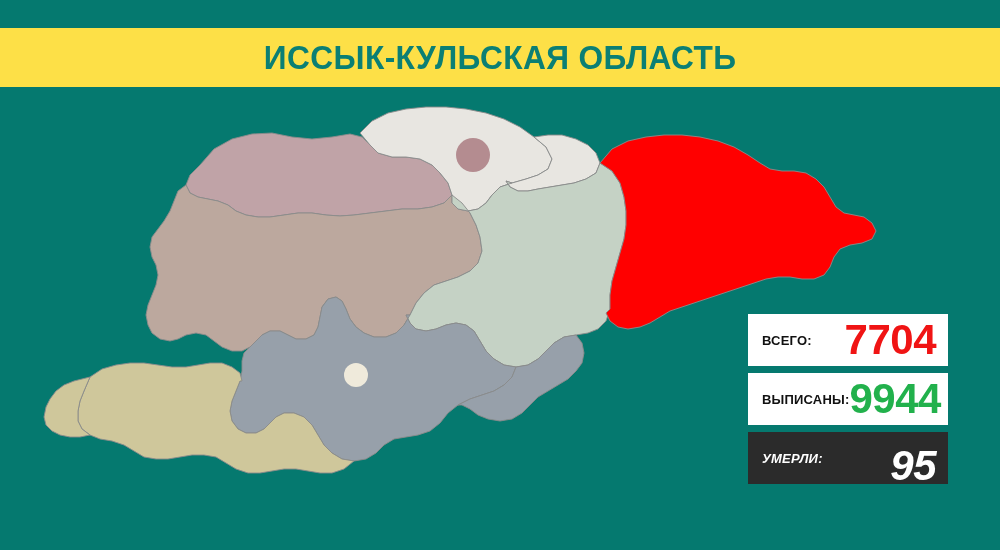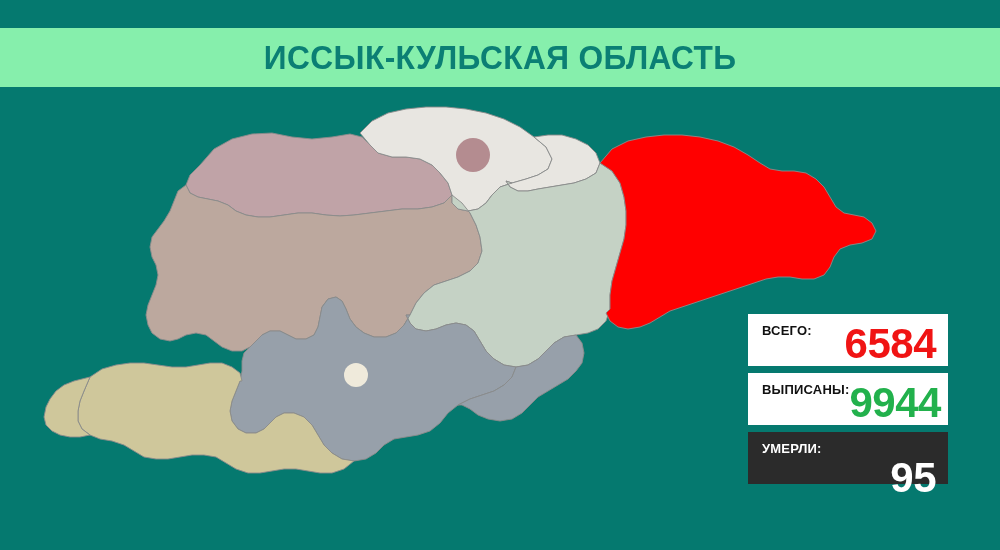--- a/index.html
+++ b/index.html
@@ -24,21 +24,21 @@
     left: 0; top: 0;
     width: 1000px;
     height: 28px;
     background: #05796f;
   }
   .title-band {
     position: absolute;
     left: 0; top: 28px;
     width: 1000px;
     height: 59px;
-    background: #86efac;
+    background: #fde047;
     display: flex;
     align-items: center;
     justify-content: center;
   }
   .title-text {
     color: #0b7f74;
     font-family: "Liberation Sans Narrow", "Liberation Sans", sans-serif;
     font-size: 33px;
     font-weight: bold;
     letter-spacing: 0.4px;
@@ -70,26 +70,26 @@
     position: absolute;
     left: 748px;
     top: 314px;
     width: 200px;
   }
   .stat-row {
     position: relative;
     height: 52px;
     margin-bottom: 7px;
     display: flex;
-    align-items: flex-start;
+    align-items: center;
     box-sizing: border-box;
-    padding: 9px 12px 0 14px;
+    padding: 0 12px 0 14px;
   }
   .stat-row.light { background: #ffffff; }
-  .stat-row.dark  { background: #2b2b2b; margin-bottom: 0; }
+  .stat-row.dark  { background: #2b2b2b; margin-bottom: 0; font-style: italic; }
   .stat-label {
     font-size: 13px;
     font-weight: bold;
     letter-spacing: 0.2px;
     white-space: nowrap;
     flex: 0 0 auto;
   }
   .stat-row.light .stat-label { color: #111111; }
   .stat-row.dark  .stat-label { color: #ffffff; }
   .stat-value {
@@ -216,21 +216,21 @@
       <circle class="city-dot" cx="356" cy="288" r="12" fill="#efeadb"></circle>
     </svg>
   </div>
 
   <div class="bottom-strip"></div>
 
   <div class="stats">
 
     <div class="stat-row light">
       <span class="stat-label">ВСЕГО:</span>
-      <span class="stat-value v-total">6584</span>
+      <span class="stat-value v-total">7704</span>
     </div>
 
     <div class="stat-row light">
       <span class="stat-label">ВЫПИСАНЫ:</span>
       <span class="stat-value v-recovered">9944</span>
     </div>
 
     <div class="stat-row dark">
       <span class="stat-label">УМЕРЛИ:</span>
       <span class="stat-value v-died">95</span>

